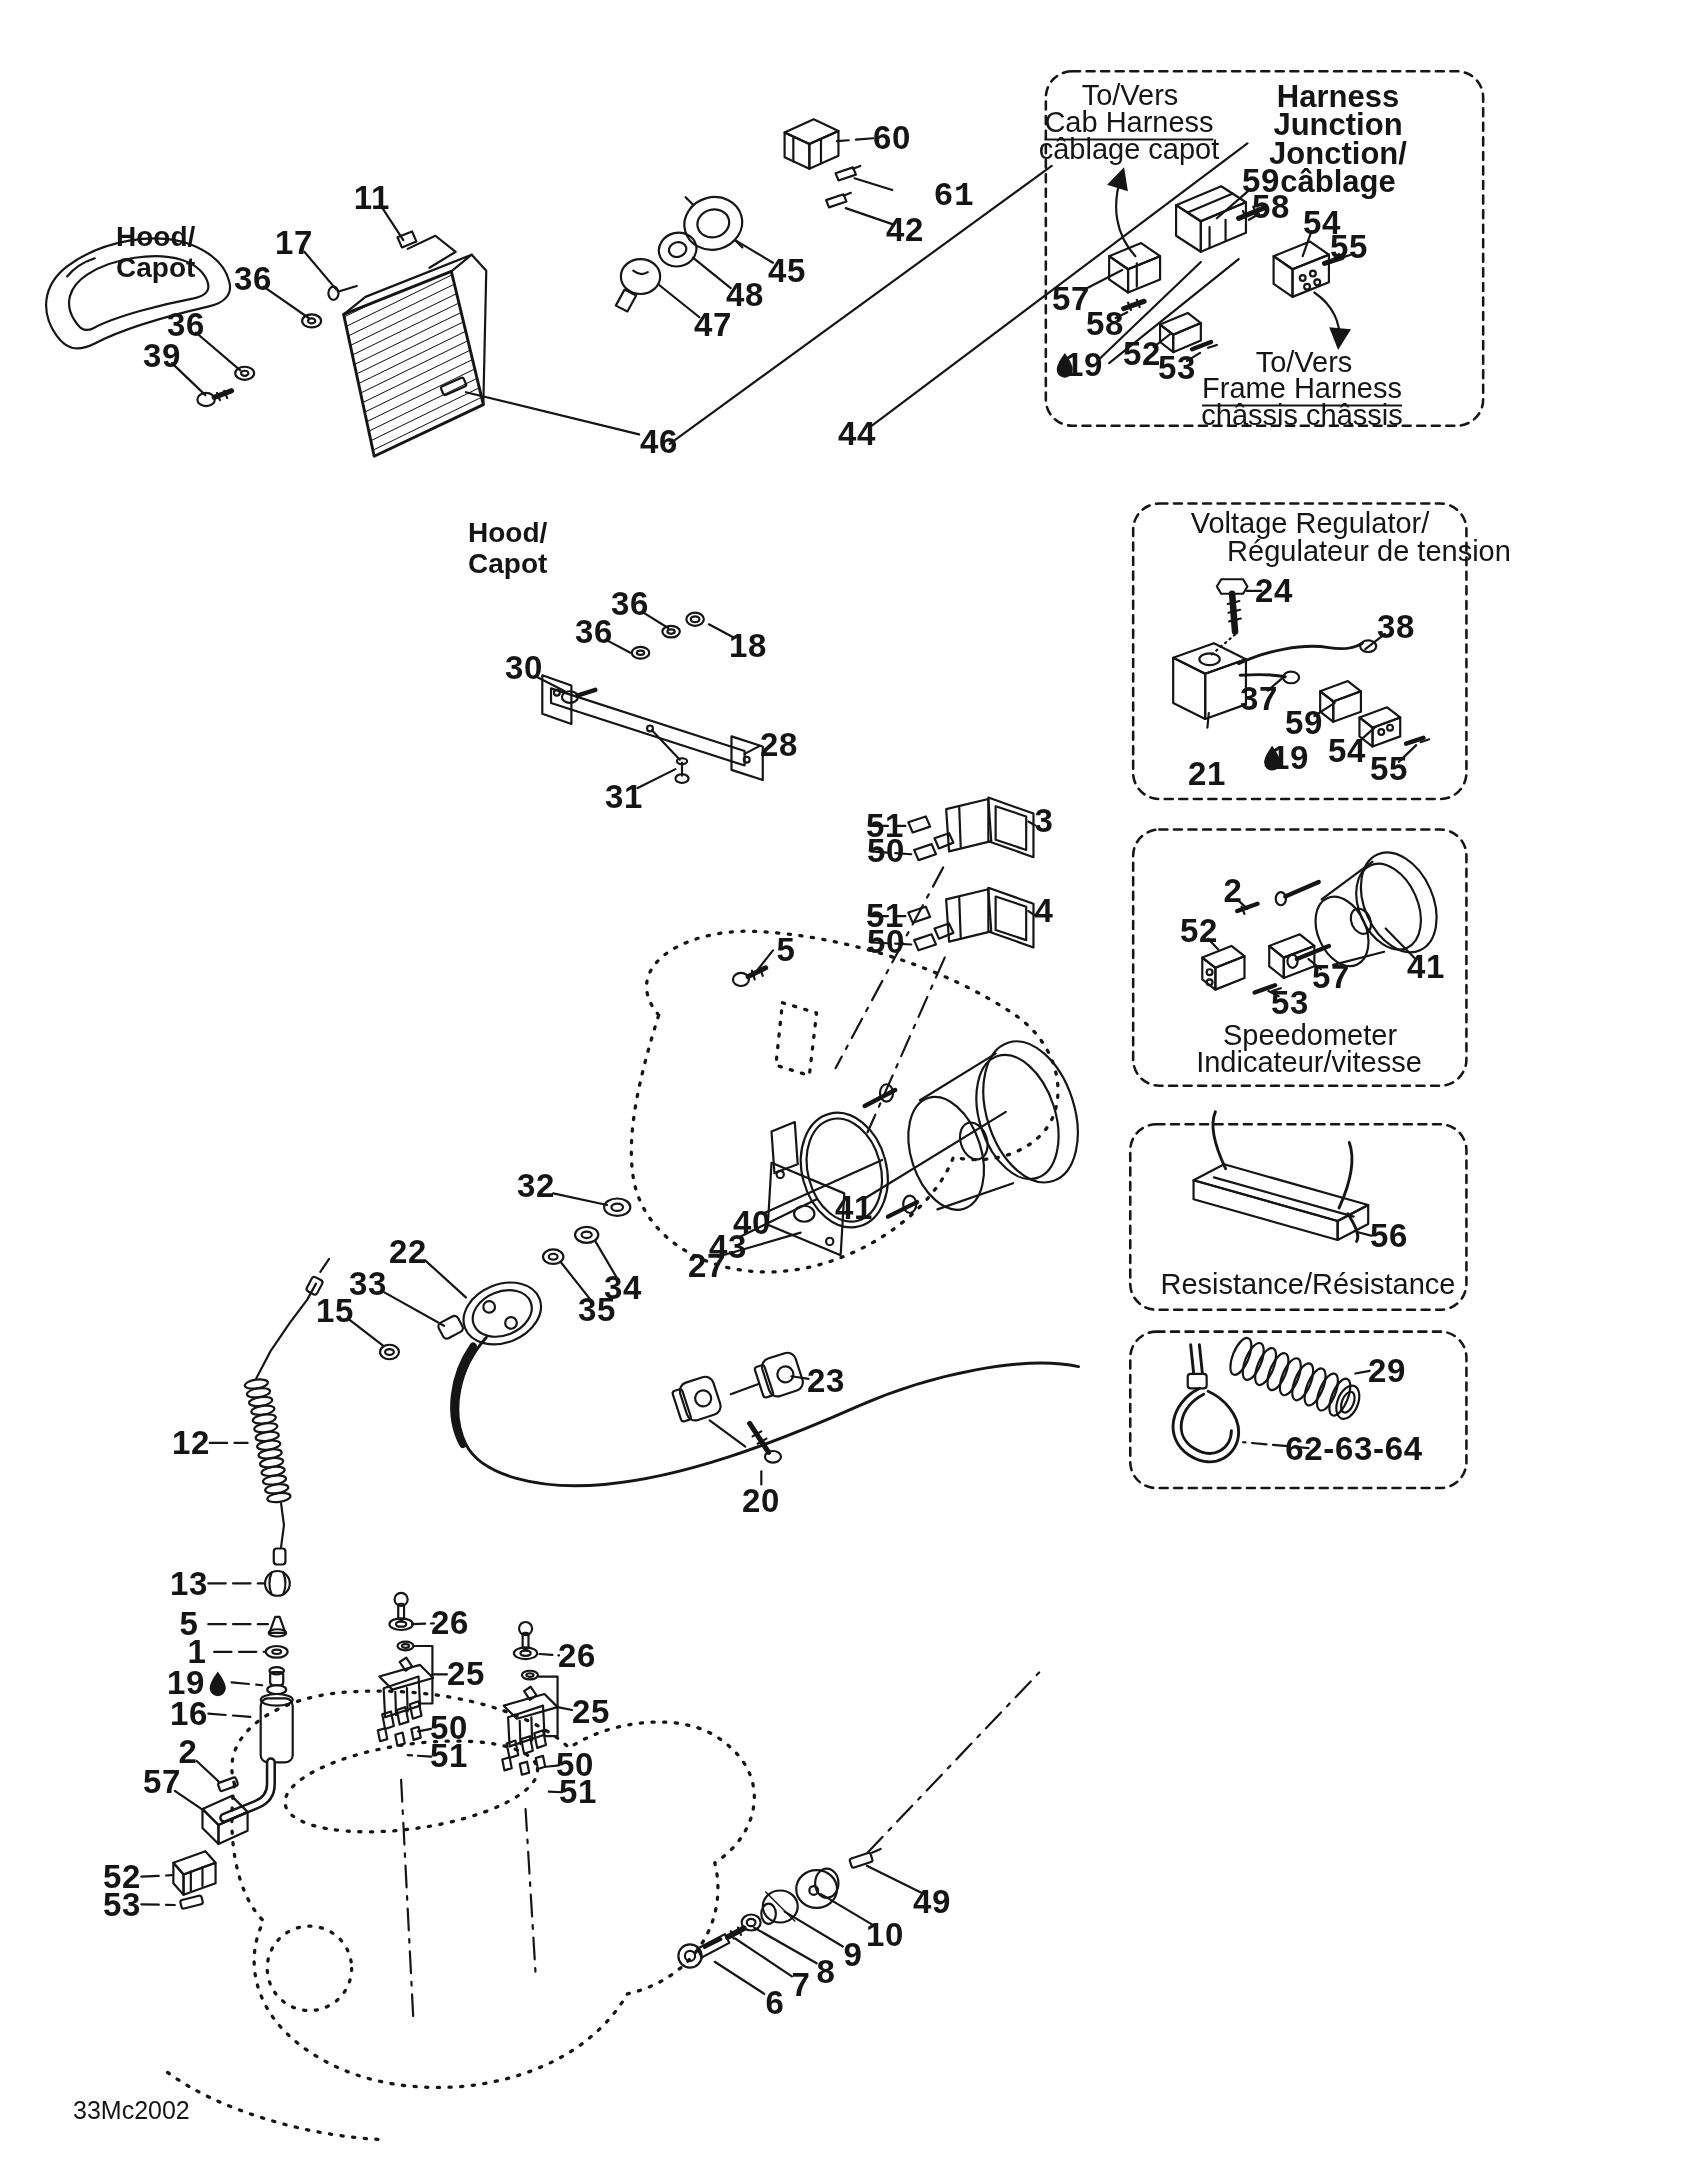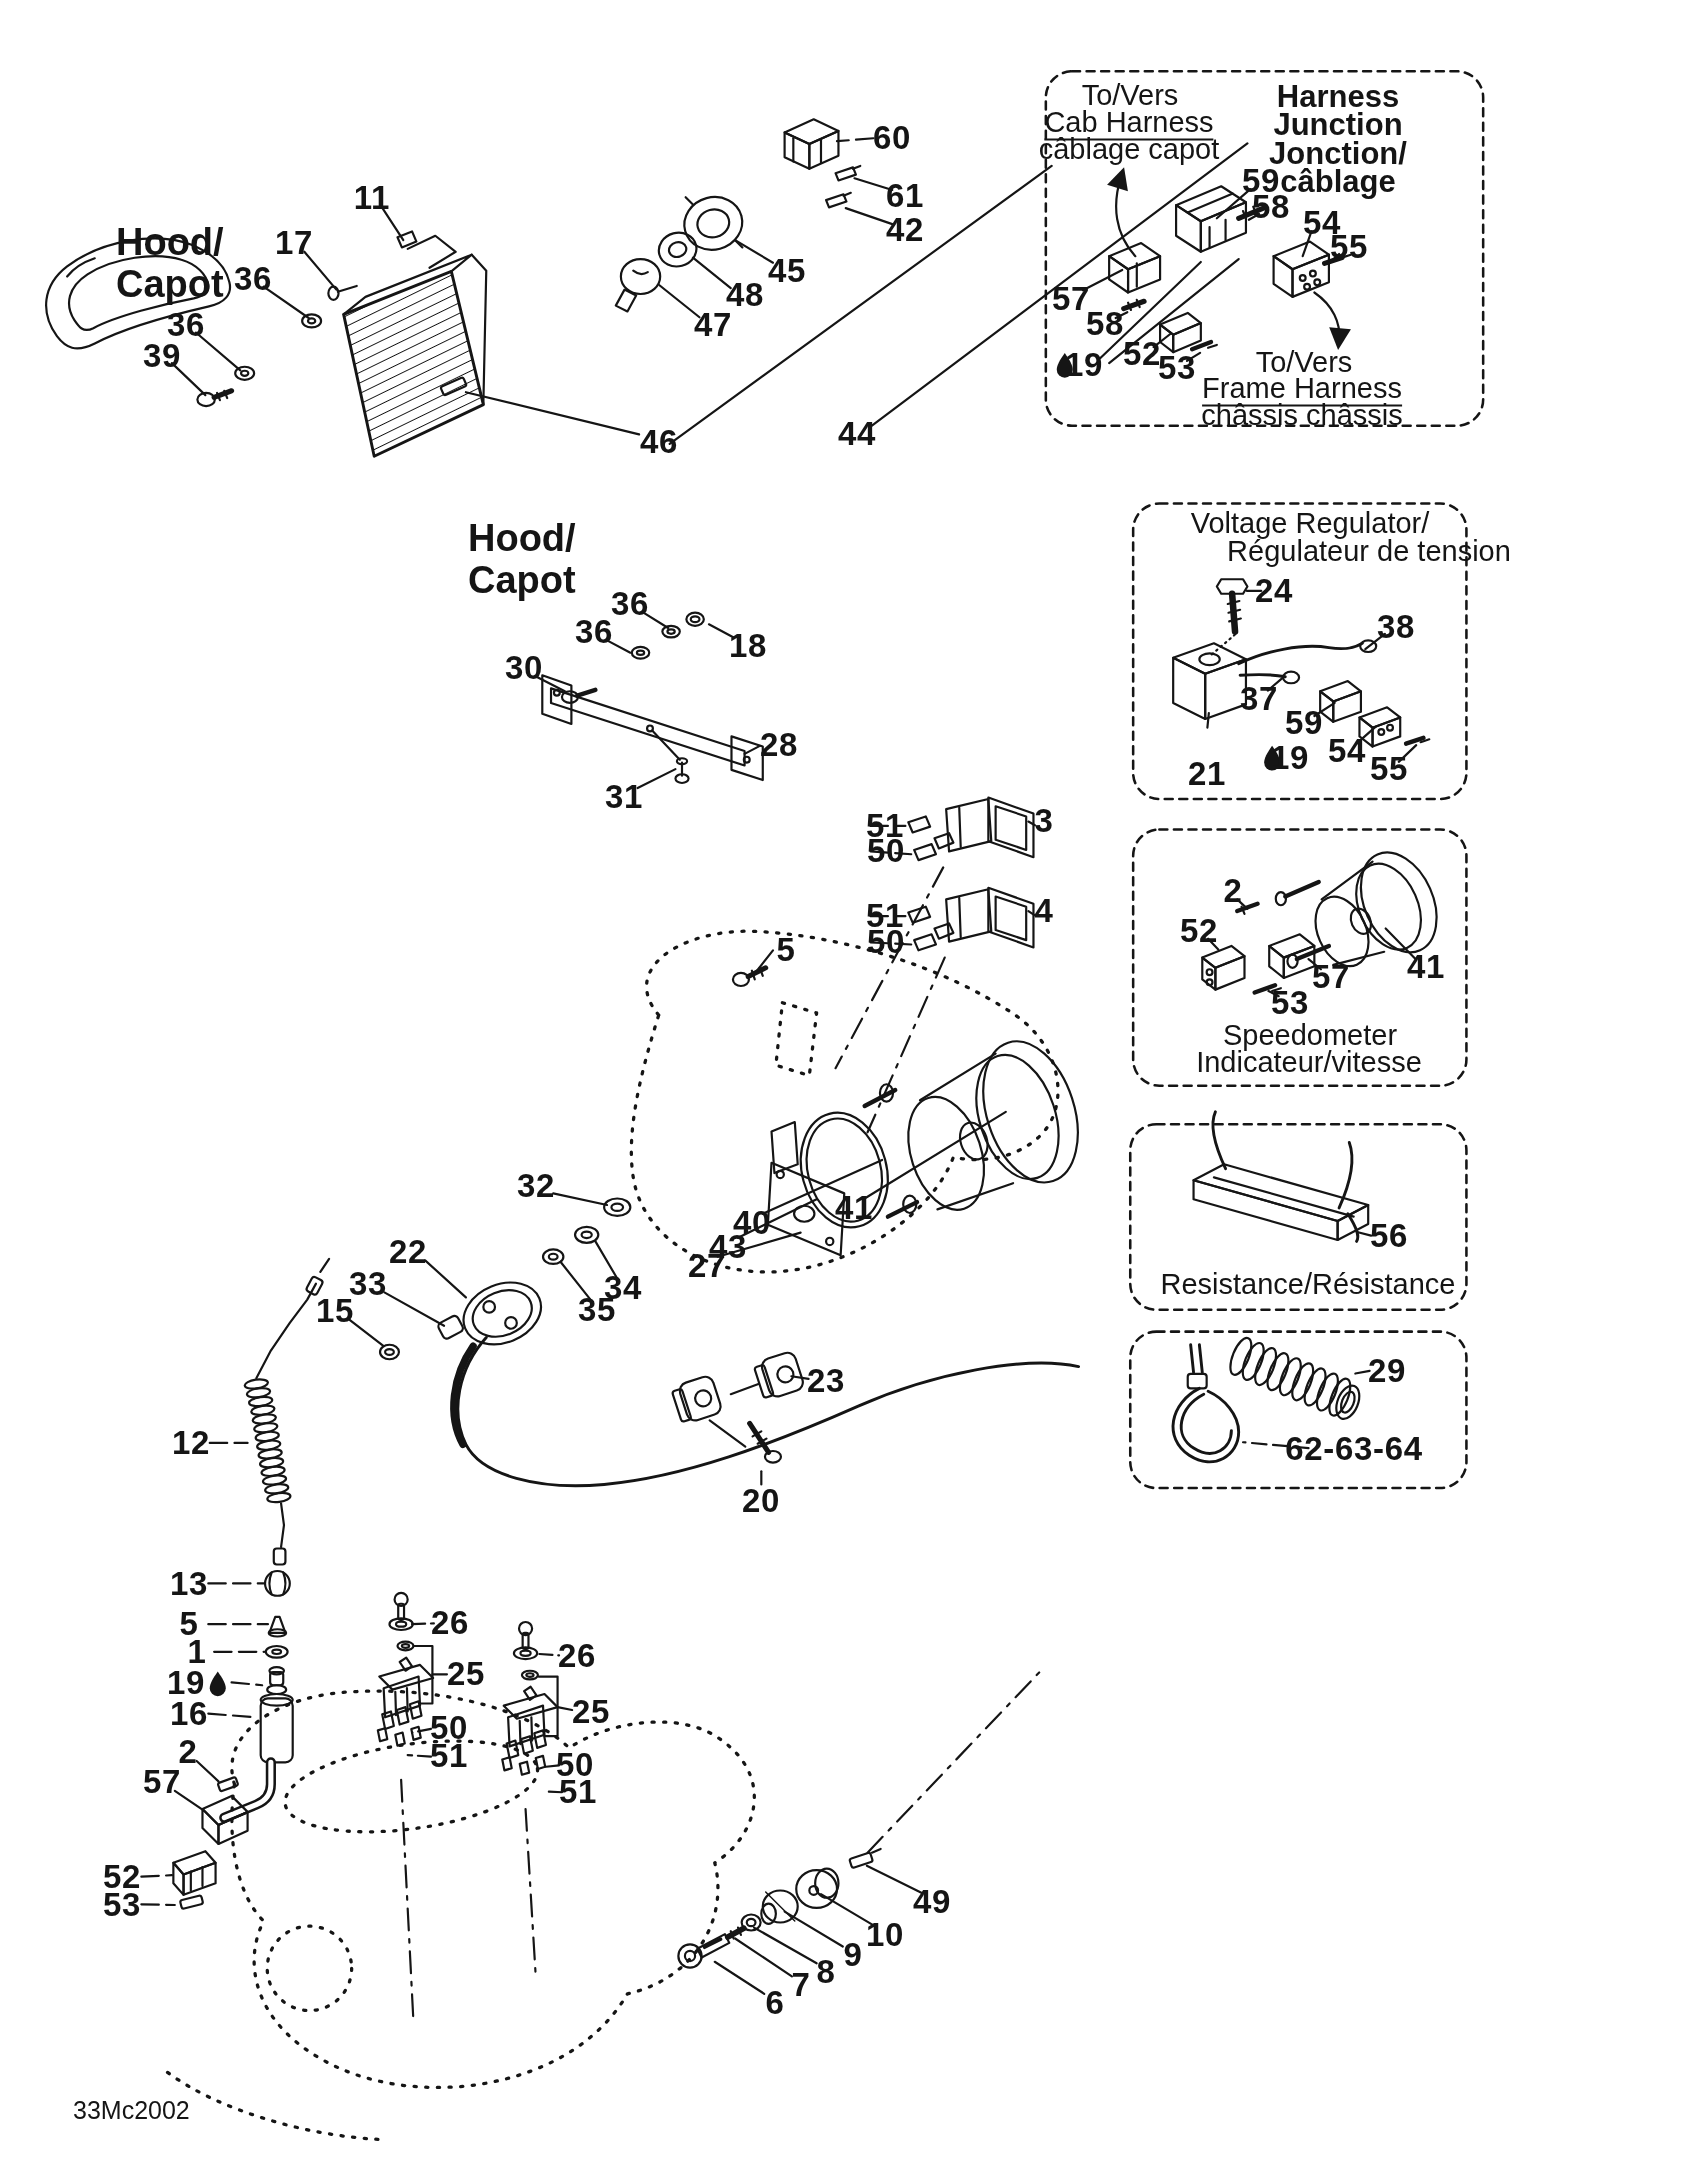--- a/index.html
+++ b/index.html
@@ -4,21 +4,21 @@
 <style>
   html,body{margin:0;padding:0;background:#fff;}
   #stage{position:relative;width:1682px;height:2183px;background:#ffffff;
          font-family:"Liberation Sans", sans-serif;color:#151515;overflow:hidden;}
   .callout{position:absolute;transform:translate(-50%,-50%);font-size:33px;font-weight:700;
            letter-spacing:0.7px;white-space:nowrap;color:#151515;}
   .boxtext{position:absolute;transform:translate(-50%,-50%);font-size:29px;font-weight:400;
            white-space:nowrap;color:#151515;}
   .boxtext.bold{font-weight:700;font-size:31px;}
   .u{border-bottom:2.9px solid #151515;padding-bottom:0.7px;}
-  .hoodlbl{position:absolute;font-size:38px;font-weight:700;line-height:1.1;white-space:pre-line;}
+  .hoodlbl{position:absolute;font-size:28px;font-weight:700;line-height:1.1;white-space:pre-line;}
   #fig-code{position:absolute;font-size:25px;font-weight:400;}
 </style>
 </head>
 <body>
 
 <div id="stage">
 
   <svg width="1682" height="2183" viewBox="0 0 2311 3000" style="position:absolute;left:0;top:0;" fill="none" stroke="#151515" stroke-width="3" stroke-linecap="round" stroke-linejoin="round">
     <defs>
       <pattern id="hatch" width="13" height="13" patternUnits="userSpaceOnUse" patternTransform="rotate(64)">
@@ -540,21 +540,21 @@
 
   <div style="position:absolute;left:0;top:0;width:100%;height:100%;">
       <span class="callout" style="left: 372px; top: 198px;">11</span>
       <span class="callout" style="left: 294px; top: 243px;">17</span>
       <span class="callout" style="left: 253px; top: 279px;">36</span>
       <span class="callout" style="left: 186px; top: 325px;">36</span>
       <span class="callout" style="left: 162px; top: 356px;">39</span>
       <span class="callout" style="left: 659px; top: 442px;">46</span>
       <span class="callout" style="left: 857px; top: 434px;">44</span>
       <span class="callout" style="left: 892px; top: 138px;">60</span>
-      <span class="callout" style="left: 905px; top: 196px;">61</span>
+      <span class="callout" style="left: 954px; top: 196px; font-family: Liberation Mono, monospace;">61</span>
       <span class="callout" style="left: 905px; top: 230px;">42</span>
       <span class="callout" style="left: 787px; top: 271px;">45</span>
       <span class="callout" style="left: 745px; top: 295px;">48</span>
       <span class="callout" style="left: 713px; top: 325px;">47</span>
       <span class="callout" style="left: 630px; top: 604px;">36</span>
       <span class="callout" style="left: 594px; top: 632px;">36</span>
       <span class="callout" style="left: 748px; top: 646px;">18</span>
       <span class="callout" style="left: 524px; top: 668px;">30</span>
       <span class="callout" style="left: 779px; top: 745px;">28</span>
       <span class="callout" style="left: 624px; top: 797px;">31</span>

